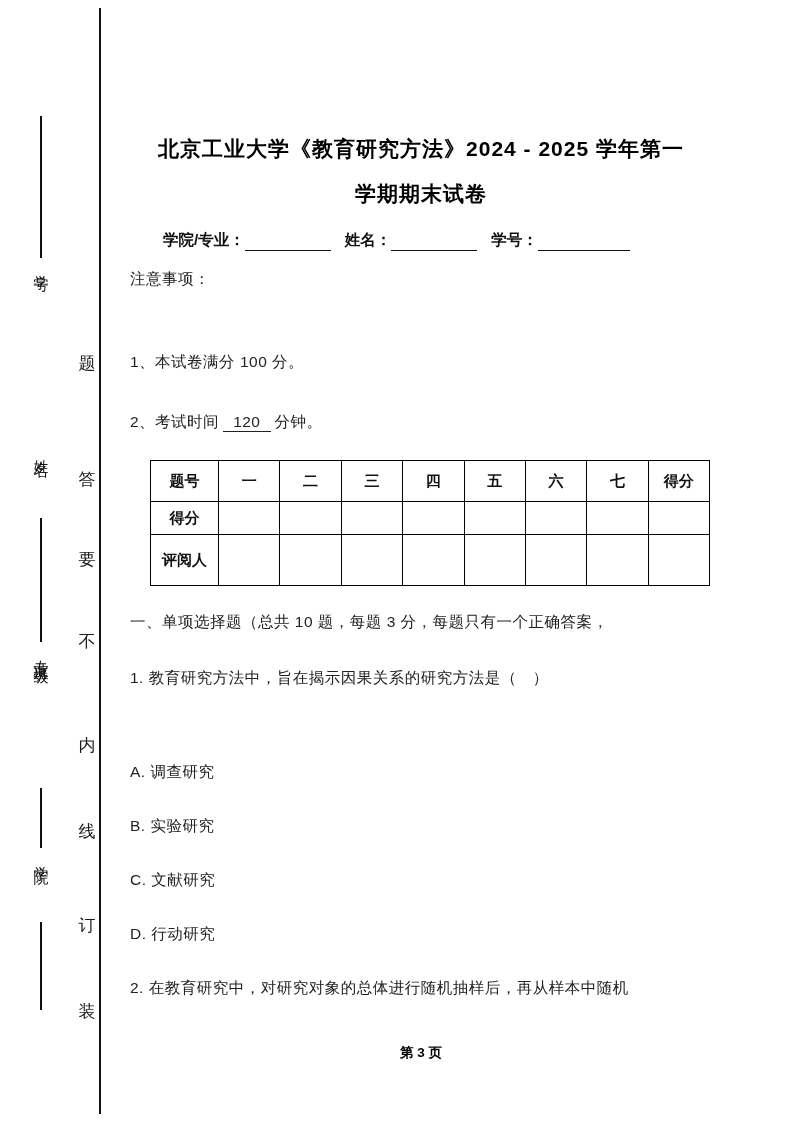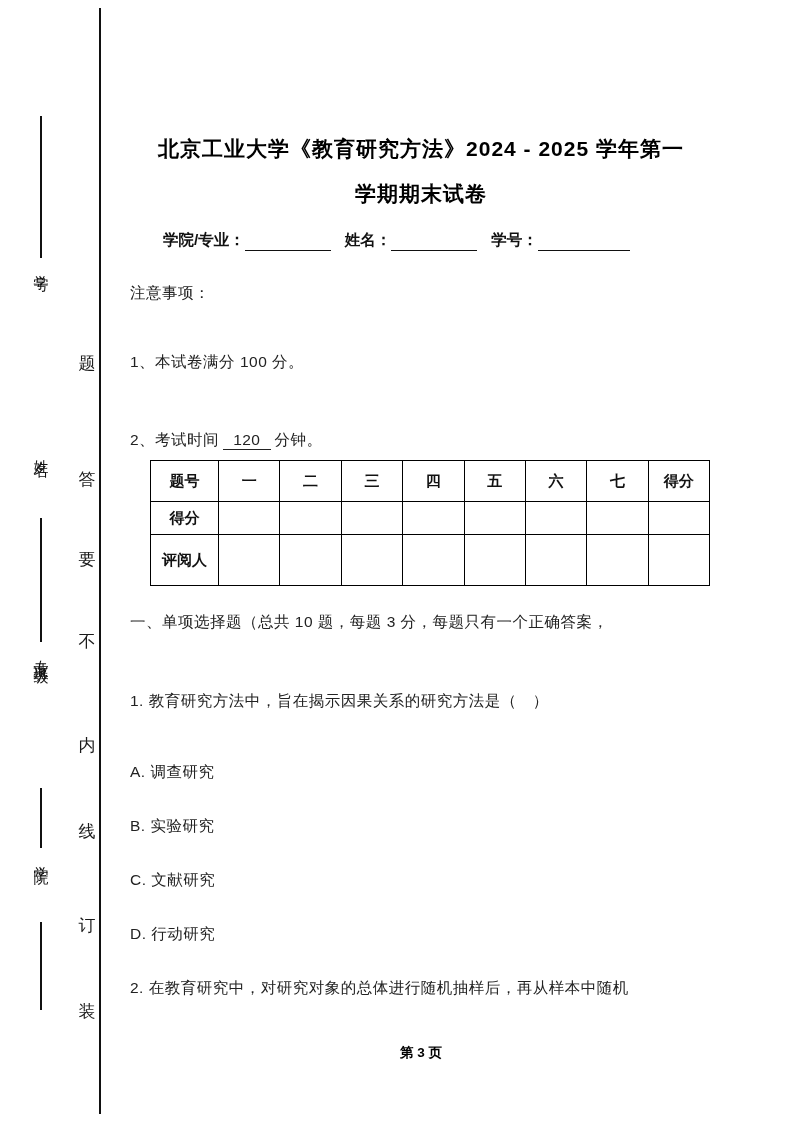--- a/index.html
+++ b/index.html
@@ -156,23 +156,23 @@
 
   <div class="info-line">
     <span>学院/专业：</span>
       <span class="fill" style="width:86px"></span>
     <span class="gap">姓名：</span>
       <span class="fill" style="width:86px"></span>
     <span class="gap">学号：</span>
       <span class="fill" style="width:92px"></span>
   </div>
 
-  <div class="line" style="top:283px">注意事项：</div>
+  <div class="line" style="top:269px">注意事项：</div>
   <div class="line" style="top:352px">1、本试卷满分 100 分。</div>
-  <div class="line" style="top:430px">
+  <div class="line" style="top:412px">
     <span>2、考试时间</span><span class="ublank">120</span><span>分钟。</span>
   </div>
 
   <table class="score-table">
     <colgroup>
       <col style="width:68px">
       <col>
         <col>
         <col>
         <col>
@@ -213,21 +213,21 @@
       <td></td>
       <td></td>
       <td></td>
       <td></td>
     </tr>
   </tbody>
     </table>
 
   <div class="line" style="top:612px">一、单项选择题（总共 10 题，每题 3 分，每题只有一个正确答案，</div>
 
-  <div class="line" style="top:691px">1. 教育研究方法中，旨在揭示因果关系的研究方法是（　）</div>
+  <div class="line" style="top:668px">1. 教育研究方法中，旨在揭示因果关系的研究方法是（　）</div>
   <div class="line" style="top:762px">A. 调查研究</div>
   <div class="line" style="top:816px">B. 实验研究</div>
   <div class="line" style="top:870px">C. 文献研究</div>
   <div class="line" style="top:924px">D. 行动研究</div>
   <div class="line" style="top:978px">2. 在教育研究中，对研究对象的总体进行随机抽样后，再从样本中随机</div>
 
   <div class="footer">第 3 页</div>
 
 </div>
 

